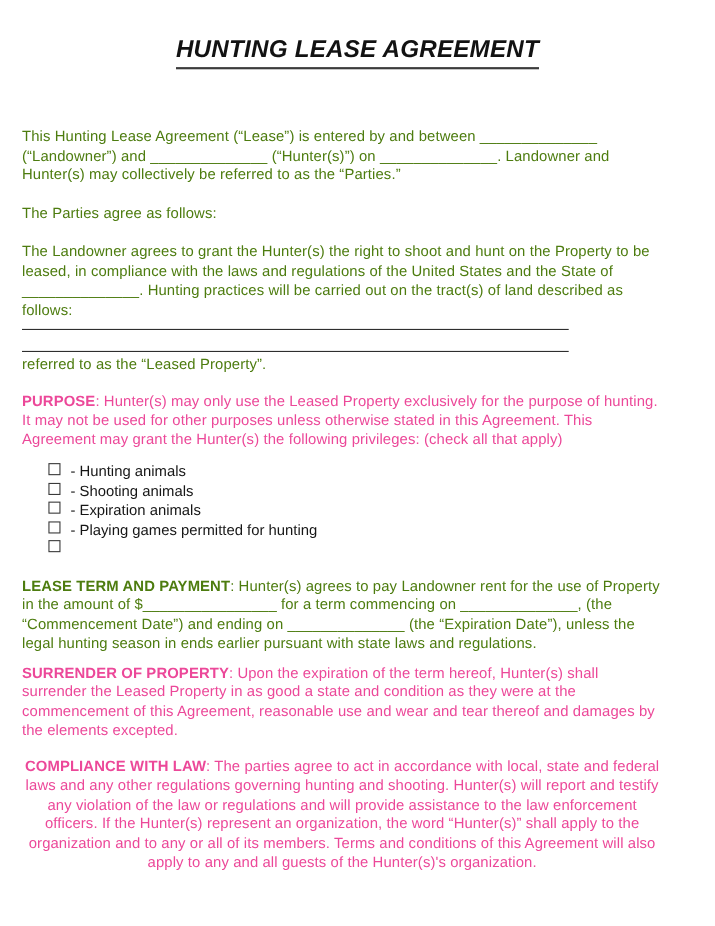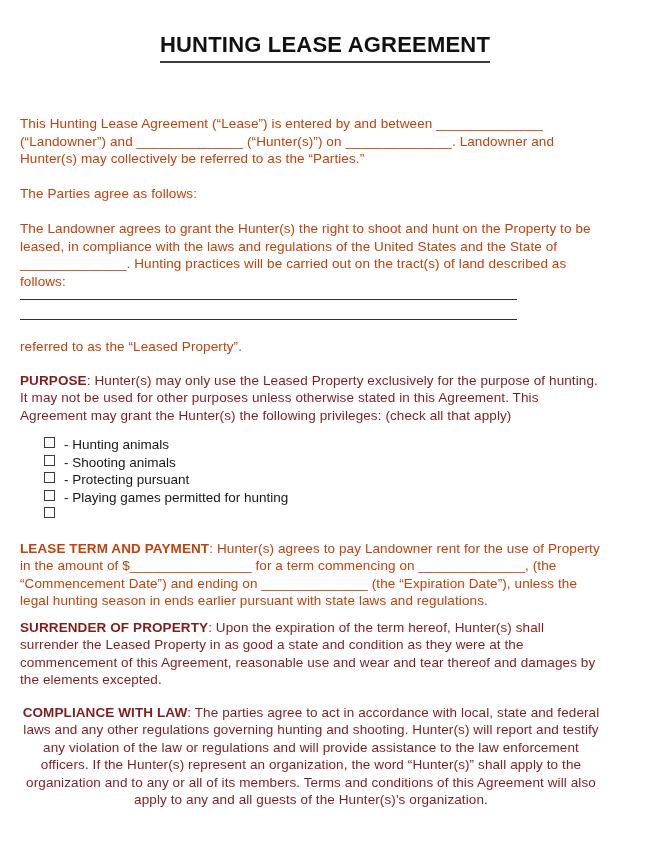--- a/index.html
+++ b/index.html
@@ -20,39 +20,40 @@
     padding-top: 32px;
   }
   h1.doc-title {
     display: inline-block;
     font-size: 22px;
     font-weight: bold;
     color: #121212;
     letter-spacing: 0.2px;
     padding-bottom: 3px;
     border-bottom: 2px solid #3c3c3c;
+    font-style: italic;
   }
   p.para {
     font-size: 13.5px;
     line-height: 17.5px;
     letter-spacing: 0.1px;
   }
-  .navy { color: #c2410c; }
-  .ink  { color: #7f1d1d; }
+  .navy { color: #4d7c0f; }
+  .ink  { color: #ec4899; }
   strong.lead { font-weight: bold; }
   .intro       { margin-top: 52px; }
   .parties     { margin-top: 17px; }
   .grant       { margin-top: 18px; }
   .rule {
     width: 497px;
     border-bottom: 1.5px solid #2e2e2e;
   }
   .rule-1 { height: 10px; }
   .rule-2 { height: 20px; }
-  .referred    { margin-top: 18px; }
+  .referred    { margin-top: 2px; }
   .purpose     { margin-top: 16px; }
   .checklist   { margin-top: 13px; list-style: none; }
   .check-row {
     display: flex;
     height: 17.5px;
     margin-left: 24px;
     font-size: 13.5px;
     color: #161616;
   }
   .checkbox {
@@ -95,21 +96,21 @@
       <li class="check-row">
         <span class="checkbox"></span>
         <span>- Hunting animals</span>
       </li>
       <li class="check-row">
         <span class="checkbox"></span>
         <span>- Shooting animals</span>
       </li>
       <li class="check-row">
         <span class="checkbox"></span>
-        <span>- Protecting pursuant</span>
+        <span>- Expiration animals</span>
       </li>
       <li class="check-row">
         <span class="checkbox"></span>
         <span>- Playing games permitted for hunting</span>
       </li>
       <li class="check-row">
         <span class="checkbox"></span>
       </li>
     </ul>
 

